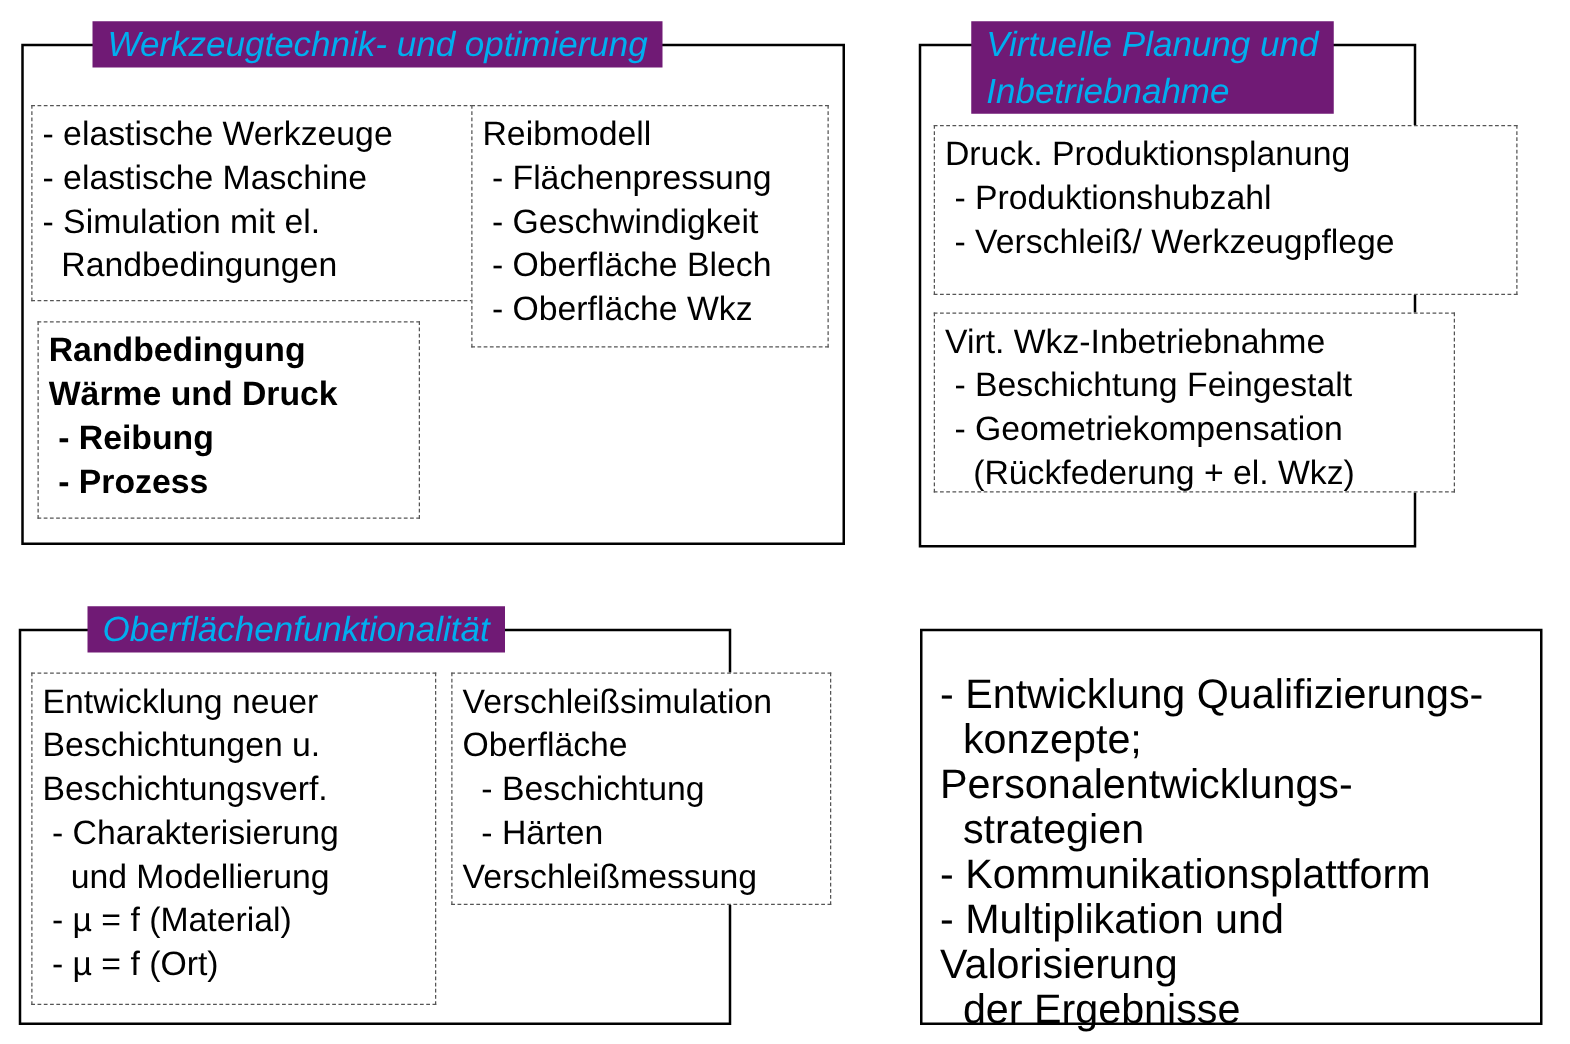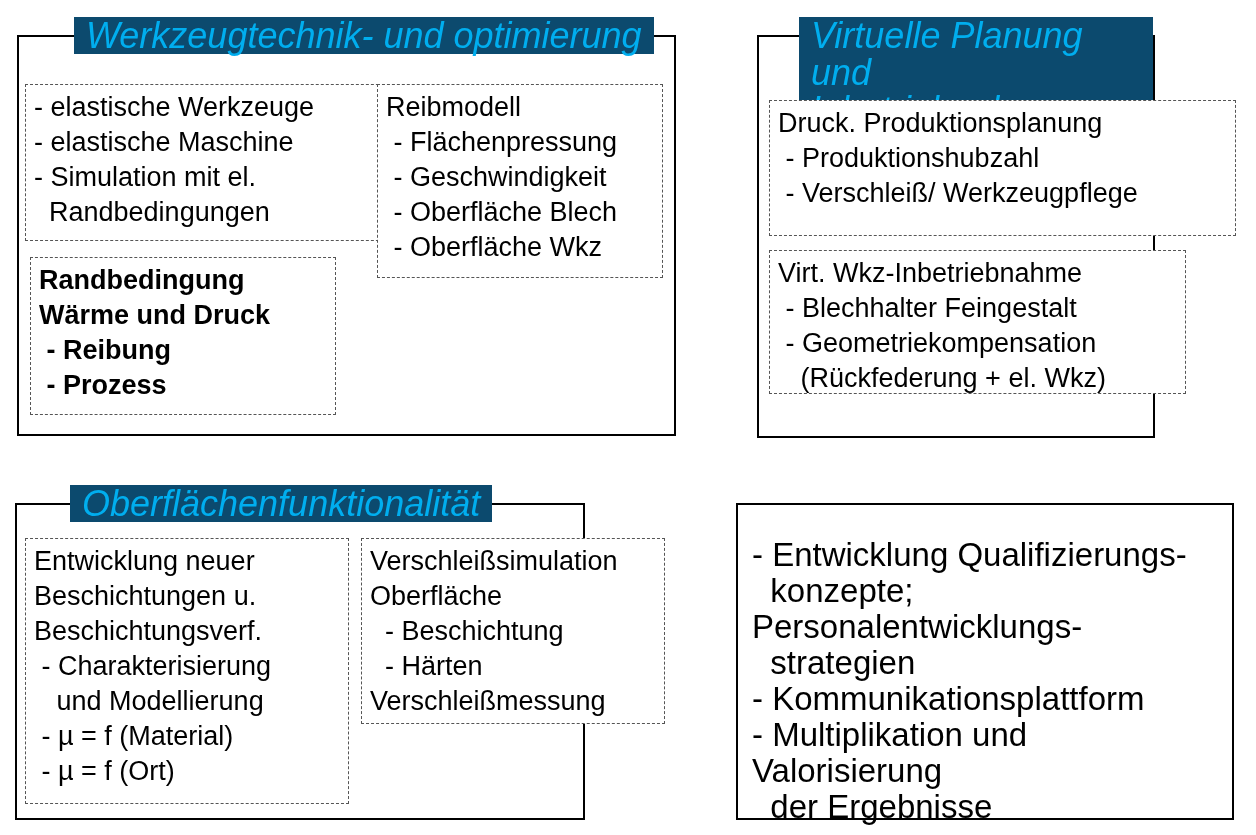--- a/index.html
+++ b/index.html
@@ -13,23 +13,23 @@
     overflow:hidden;
   }
   .panel{
     position:absolute;
     border:2px solid #000;
     background:#ffffff;
   }
   .legend{
     position:absolute;
     top:-20px;
-    background:#0c4a6e;
+    background:#701a75;
     padding:0 12px;
-    font-size:36px;
+    font-size:28px;
     line-height:37px;
     font-style:italic;
     white-space:pre-wrap;
     color:#00AEEF;
   }
   .tbox{
     position:absolute;
     border:1px dashed #555;
     padding:5px 8px;
     font-size:27px;
@@ -38,21 +38,21 @@
     background:#ffffff;
   }
   .plain-list{
     position:absolute;
     font-size:33px;
     line-height:36px;
     white-space:pre-wrap;
   }
   
   .panel-tl{left:17px;top:35px;width:659px;height:401px;}
-  .panel-tr{left:735px;top:35px;width:398px;height:403px;margin-left:22px;}
+  .panel-tr{left:735px;top:35px;width:398px;height:403px;}
   .panel-bl{left:15px;top:503px;width:570px;height:317px;}
   .panel-br{left:736px;top:503px;width:498px;height:317px;}
   .panel-tl .legend{left:55px;}
   .panel-tr .legend{left:40px;}
   .panel-bl .legend{left:53px;}
   .panel-br .legend{left:52px;}
   
   .tl-b1{left:6px;top:47px;width:394px;height:157px;}
   .tl-b2{left:358px;top:47px;width:286px;height:194px;}
   .tl-b3{left:11px;top:220px;width:306px;height:158px;font-weight:bold;}
@@ -84,21 +84,21 @@
  - Prozess</div>
   </div>
 
   <div class="panel panel-tr">
     <div class="legend" style="color: rgb(0, 174, 239);">Virtuelle Planung und
 Inbetriebnahme</div>
     <div class="tbox tr-b1">Druck. Produktionsplanung
  - Produktionshubzahl
  - Verschleiß/ Werkzeugpflege</div>
     <div class="tbox tr-b2">Virt. Wkz-Inbetriebnahme
- - Blechhalter Feingestalt
+ - Beschichtung Feingestalt
  - Geometriekompensation
    (Rückfederung + el. Wkz)</div>
   </div>
 
   <div class="panel panel-bl">
     <div class="legend" style="color: rgb(0, 174, 239);">Oberflächenfunktionalität</div>
     <div class="tbox bl-b2">Verschleißsimulation
 Oberfläche
   - Beschichtung
   - Härten

